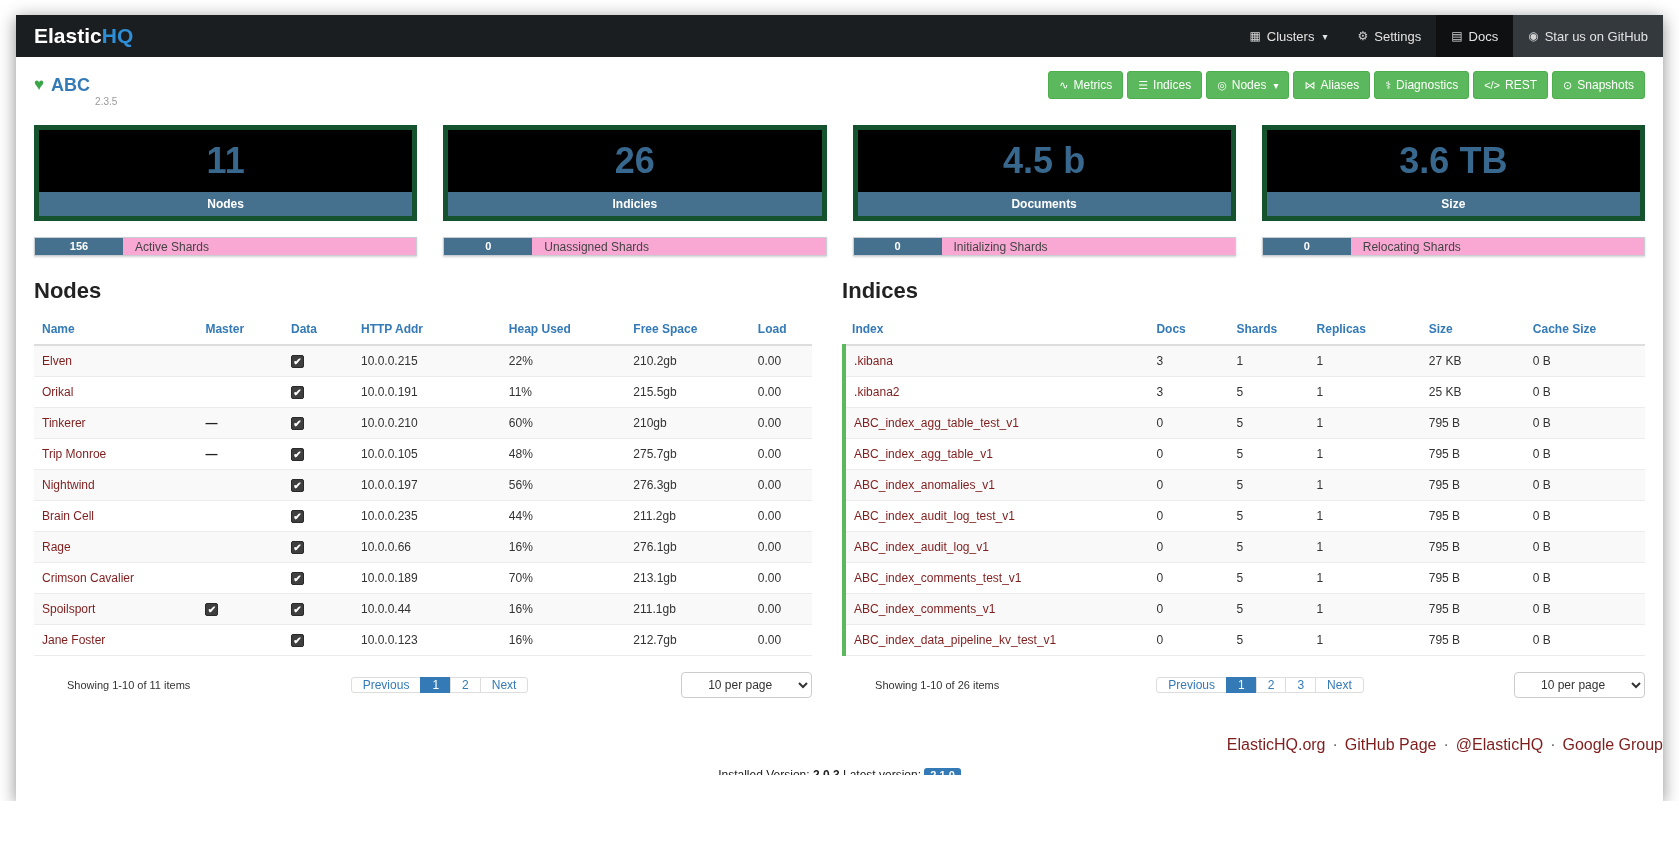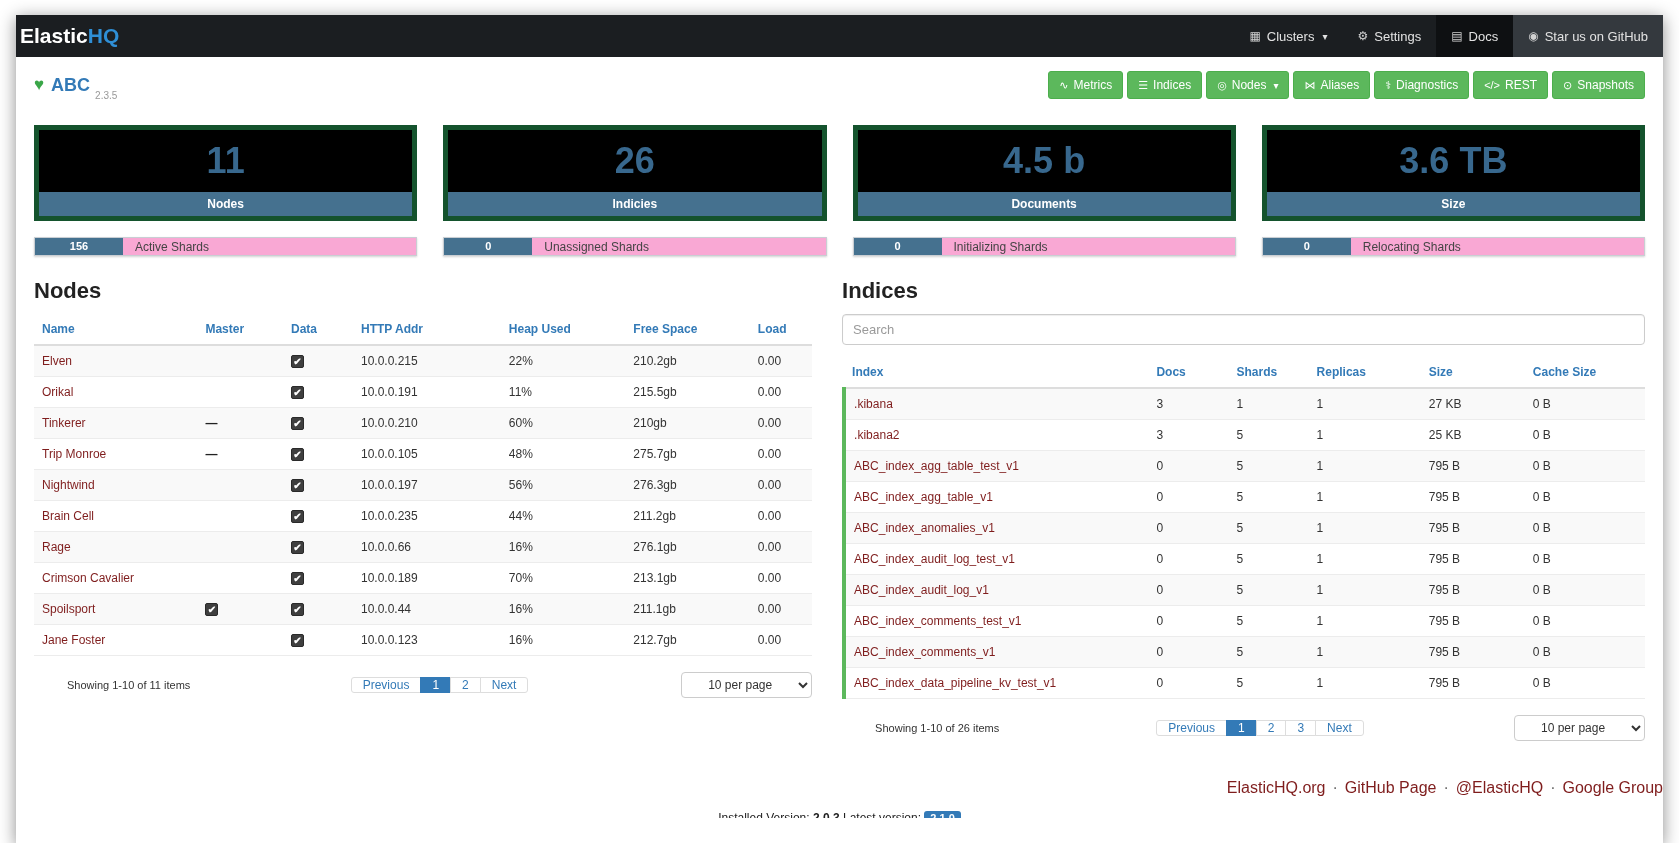--- a/index.html
+++ b/index.html
@@ -1,35 +1,35 @@
 <!DOCTYPE html>
 <html><head>
 <meta charset="utf-8">
 <style>
   * { box-sizing: border-box; }
   html,body { margin:0; padding:0; background:#fff; font-family:"Liberation Sans", sans-serif; color:#333; }
   .frame { width:1647px; margin:15px auto 0; background:#fff; box-shadow:0 3px 16px rgba(0,0,0,.45); padding-bottom:26px; overflow:hidden; }
 
   
   .navbar { background:#1b1e21; height:42px; display:flex; align-items:stretch; }
-  .brand { padding:0 4px; line-height:42px; font-size:21px; font-weight:bold; color:#fff; text-decoration:none; }
+  .brand { padding:0 18px; line-height:42px; font-size:21px; font-weight:bold; color:#fff; text-decoration:none; }
   .brand .hq { color:#2f8fd6; }
   .nav-spacer { flex:1; }
   .navbar-menu { display:flex; align-items:stretch; }
   .nav-item { display:flex; align-items:center; gap:6px; padding:0 15px; font-size:13px; color:#e2e2e2; text-decoration:none; cursor:pointer; }
   .nav-item .nav-icon { font-size:12px; opacity:.9; }
   .nav-item.active { background:#0e1012; }
   .nav-item:last-child { background:#34393e; }
   .caret-glyph { font-size:10px; margin-left:2px; }
 
   
   .cluster-header { display:flex; align-items:center; padding:14px 18px 12px; }
   .heart { color:#3aa648; font-size:17px; margin-right:7px; }
   .cluster-name { color:#337ab7; font-size:18px; font-weight:600; text-decoration:none; }
-  .cluster-version { font-size:10px; color:#999; margin-left:5px; position:relative; top:10px; }
+  .cluster-version { font-size:10px; color:#999; margin-left:5px; position:relative; top:16px; }
   .cluster-actions { margin-left:auto; display:flex; gap:4px; }
   .hq-btn { background:#5cb85c; border:1px solid #4cae4c; color:#fff; font-size:12px; padding:6px 10px; border-radius:3px; cursor:pointer; display:flex; align-items:center; gap:5px; font-family:inherit; }
   .hq-btn .btn-icon { font-size:11px; }
 
   
   .row4 { display:flex; gap:26px; padding:14px 18px 0; }
   .stat-card { flex:1; border:5px solid #14532d; background:#000000; }
   .stat-value { height:62px; display:flex; align-items:center; justify-content:center; font-size:36px; font-weight:bold; color:#38688e; }
   .stat-label { background:#45718f; color:#fff; text-align:center; font-size:12px; font-weight:bold; padding:5px 0; }
 
@@ -304,21 +304,20 @@
             <button class="page-btn">Next</button>
           </div>
         <div class="footer-right">
           <select class="per-page"><option>10 per page</option></select>
         </div>
       </div>
     </div>
 
     <div class="col-right">
       <div class="section-title">Indices</div>
-      <input class="search-input" type="text" placeholder="Search" style="">
       <table class="indices-table">
         <thead>
             <tr>
               <th>Index</th>
               <th>Docs</th>
               <th>Shards</th>
               <th>Replicas</th>
               <th>Size</th>
               <th>Cache Size</th>
             </tr>

